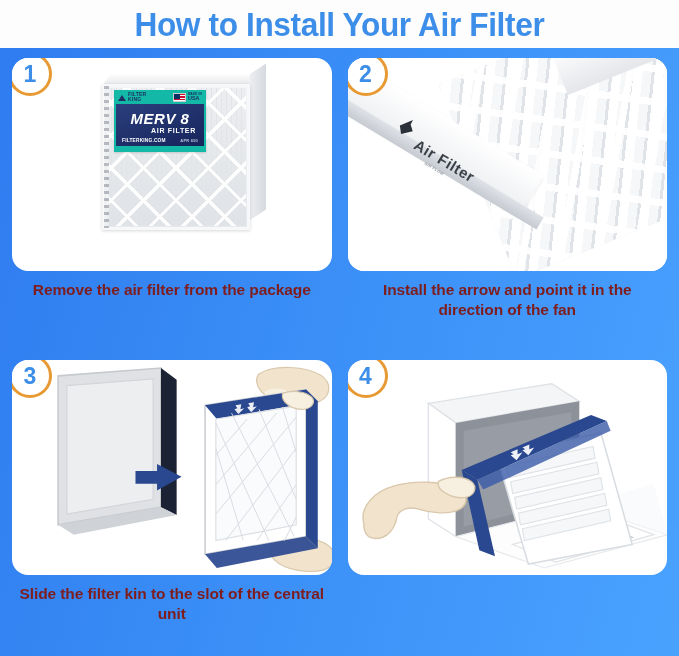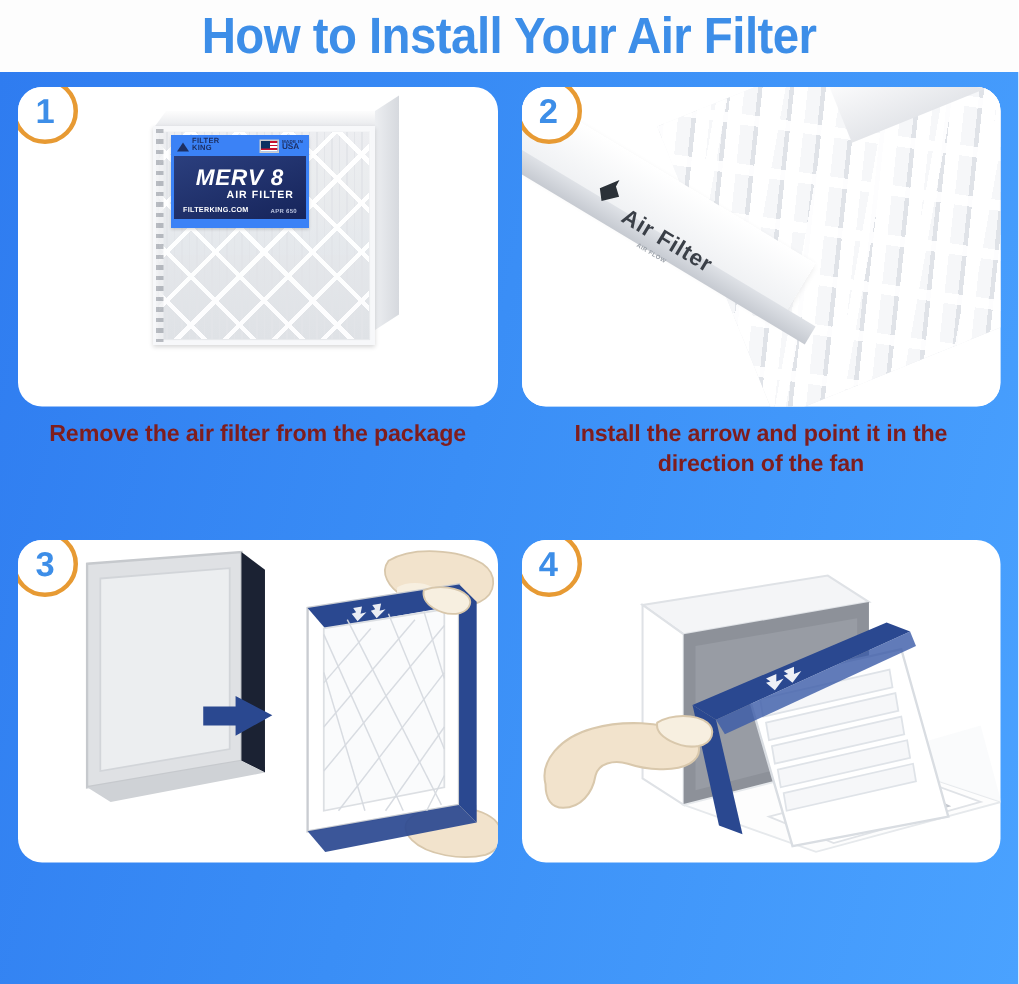--- a/index.html
+++ b/index.html
@@ -103,21 +103,21 @@
       linear-gradient(180deg,#eceef1,#dfe2e6);
     opacity:.95;
   }
   .fp-ledge{
     position:absolute;left:14px;top:16px;width:5px;height:142px;
     background:repeating-linear-gradient(180deg,#a8acb3 0 3px,#f0f1f3 3px 7px);
     opacity:.8;
   }
   .fp-label{
     position:absolute;left:24px;top:20px;width:92px;height:62px;
-    background:#3b82f6;
+    background:#14b8a6;
     box-shadow:0 1px 2px rgba(0,0,0,.15);
     overflow:hidden;
     z-index:3;
   }
   .fp-label-top{
     height:14px;display:flex;align-items:center;
     justify-content:space-between;padding:0 4px;box-sizing:border-box;
   }
   .fk-logo{display:flex;align-items:center;gap:2px;}
   .fk-crown{
@@ -369,20 +369,21 @@
               <path d="M276 32 C286 28 300 30 306 36 C310 41 306 47 298 48
                        C288 49 274 42 276 32 Z"></path>
             </g>
           </svg>
         </div>
 
         <div class="badge">
           <span>3</span>
         </div>
       </div>
+      <div class="caption">Slide the filter kin to the slot of the central unit</div>
     </div>
 
     <div class="panel panel-4">
       <div class="card">
 
         <div class="illus">
           <svg viewBox="0 0 326 215" preserveAspectRatio="xMidYMid meet" aria-hidden="true">
 
             <g>
               <polygon points="82,42 208,22 236,40 110,62" fill="#f4f5f7" stroke="#dfe2e6" stroke-width="1.4"></polygon>

